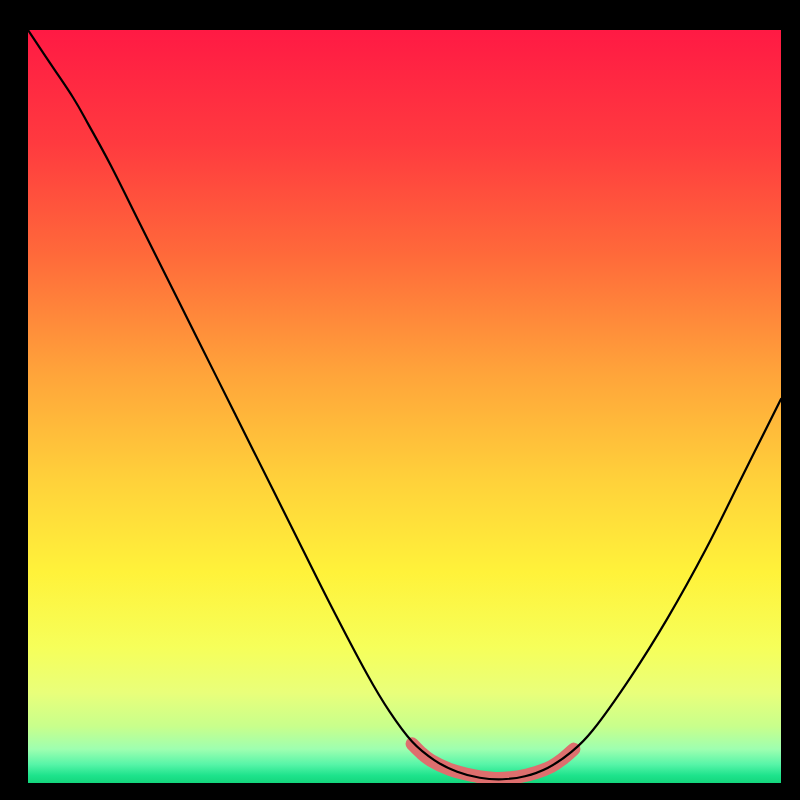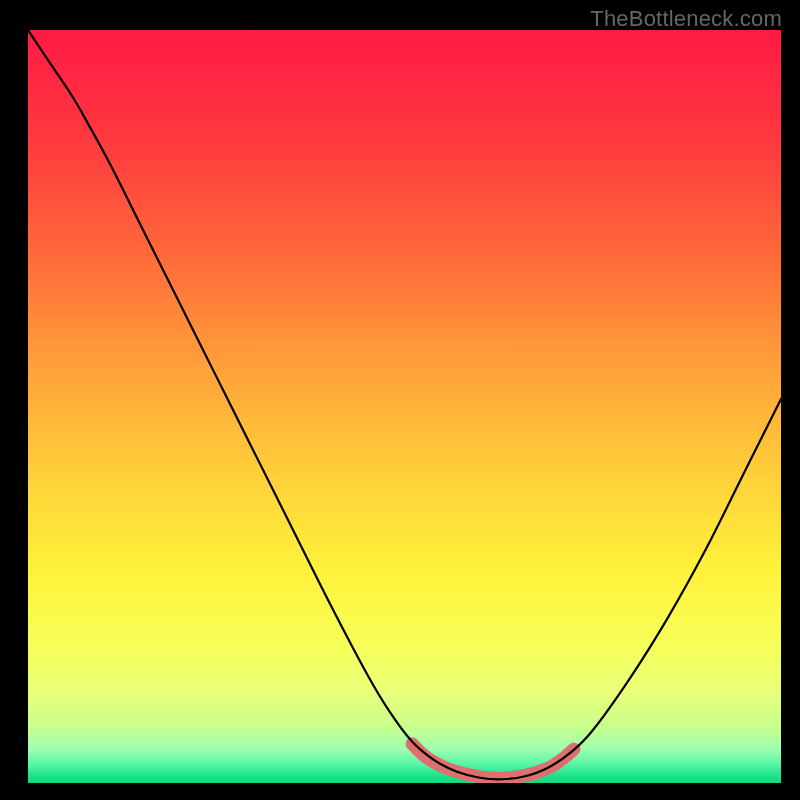--- a/index.html
+++ b/index.html
@@ -27,21 +27,20 @@
     top: 30px;
     width: 753px;
     height: 753px;
   }
   svg { display: block; }
 </style>
 </head>
 <body>
 <div class="container">
 
-  <div class="watermark">TheBottleneck.com</div>
 
   <div class="plot">
     <svg id="chart-svg" width="753" height="753" viewBox="0 0 753 753">
         <defs>
           <linearGradient id="bg-grad" x1="0" y1="0" x2="0" y2="1">
             <stop offset="0%" stop-color="#ff1a44"></stop>
             <stop offset="15%" stop-color="#ff3a3f"></stop>
             <stop offset="30%" stop-color="#ff6a3a"></stop>
             <stop offset="45%" stop-color="#ffa23a"></stop>
             <stop offset="60%" stop-color="#ffd23a"></stop>

